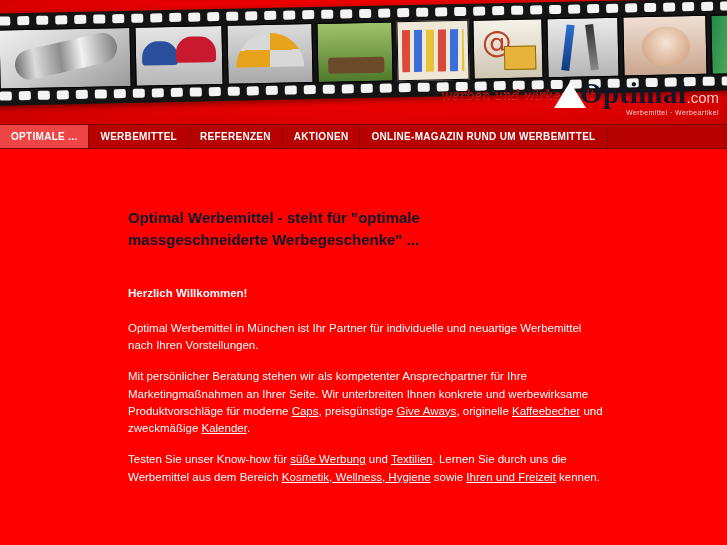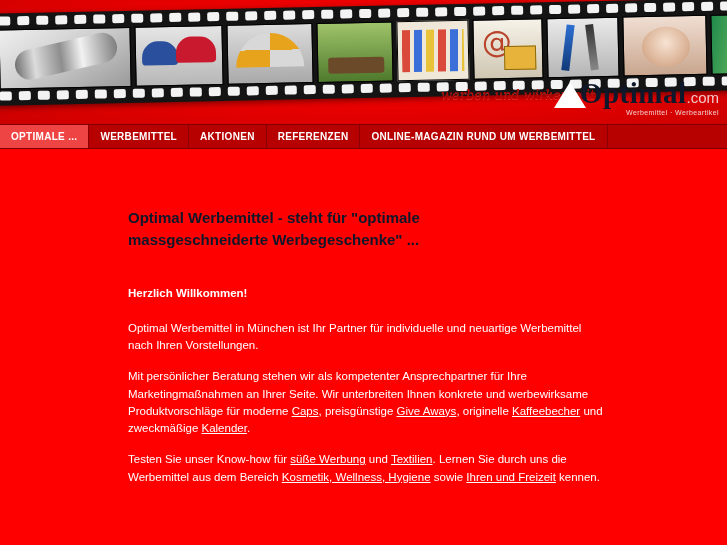--- a/index.html
+++ b/index.html
@@ -381,22 +381,22 @@
 
     <div class="logo">
       <span class="mark"></span><span class="word">Optimal</span><span class="tld">.com</span>
       <span class="sub">Werbemittel · Werbeartikel</span>
     </div>
   </div>
 
   <div class="navbar">
     <div class="navitem active">OPTIMALE ...</div>
     <div class="navitem">WERBEMITTEL</div>
+    <div class="navitem">REFERENZEN</div>
     <div class="navitem">AKTIONEN</div>
-    <div class="navitem">REFERENZEN</div>
     <div class="navitem">ONLINE-MAGAZIN RUND UM WERBEMITTEL</div>
   </div>
 
   <div class="content-wrap">
     <div class="content">
       <div class="content-inner">
         <h1 class="title">Optimal Werbemittel - steht für "optimale massgeschneiderte Werbegeschenke" ...</h1>
         <p class="para greet">Herzlich Willkommen!</p>
         <div id="paragraphs">
             <p class="para"><span>Optimal Werbemittel in München ist Ihr Partner für individuelle und neuartige Werbemittel nach Ihren Vorstellungen.</span></p>

